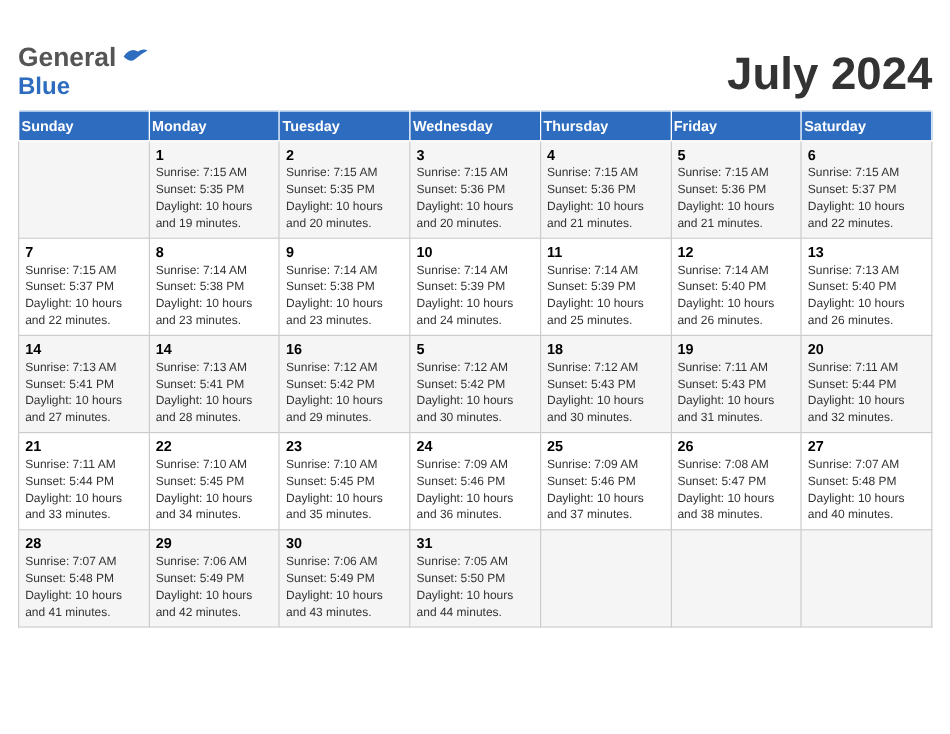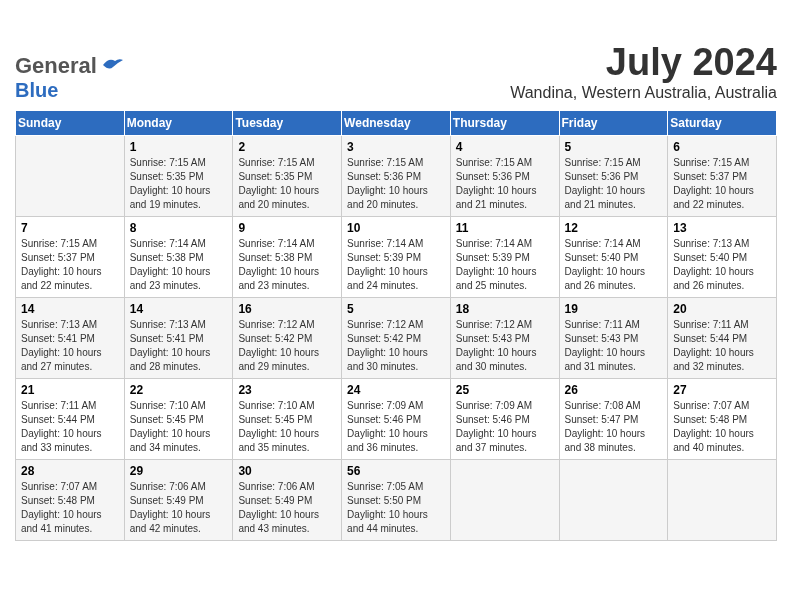--- a/index.html
+++ b/index.html
@@ -103,21 +103,20 @@
       <svg class="bird-svg" width="22" height="18" viewBox="0 0 22 18">
         <path d="M2,8 Q8,0 14,4 Q18,1 22,3 Q16,6 12,10 Q8,14 2,8Z" fill="#2d6cbf"></path>
       </svg>
     </div>
     <div>
       <span class="logo-b">Blue</span>
     </div>
   </div>
   <div class="title-block">
     <h1>July 2024</h1>
-    <h2>Wandina, Western Australia, Australia</h2>
   </div>
 </div>
 
 <table>
   <thead>
     <tr id="header-row">
     <th>Sunday</th>
         <th>Monday</th>
         <th>Tuesday</th>
         <th>Wednesday</th>
@@ -251,21 +250,21 @@
         </td>
         <td>
           <span class="date-num">29</span>
           <div class="cell-info">Sunrise: 7:06 AM<br>Sunset: 5:49 PM<br>Daylight: 10 hours and 42 minutes.</div>
         </td>
         <td>
           <span class="date-num">30</span>
           <div class="cell-info">Sunrise: 7:06 AM<br>Sunset: 5:49 PM<br>Daylight: 10 hours and 43 minutes.</div>
         </td>
         <td>
-          <span class="date-num">56</span>
+          <span class="date-num">31</span>
           <div class="cell-info">Sunrise: 7:05 AM<br>Sunset: 5:50 PM<br>Daylight: 10 hours and 44 minutes.</div>
         </td>
         <td></td>
         <td></td>
         <td></td>
       </tr>
     </tbody>
 </table>
 
 </body></html>

